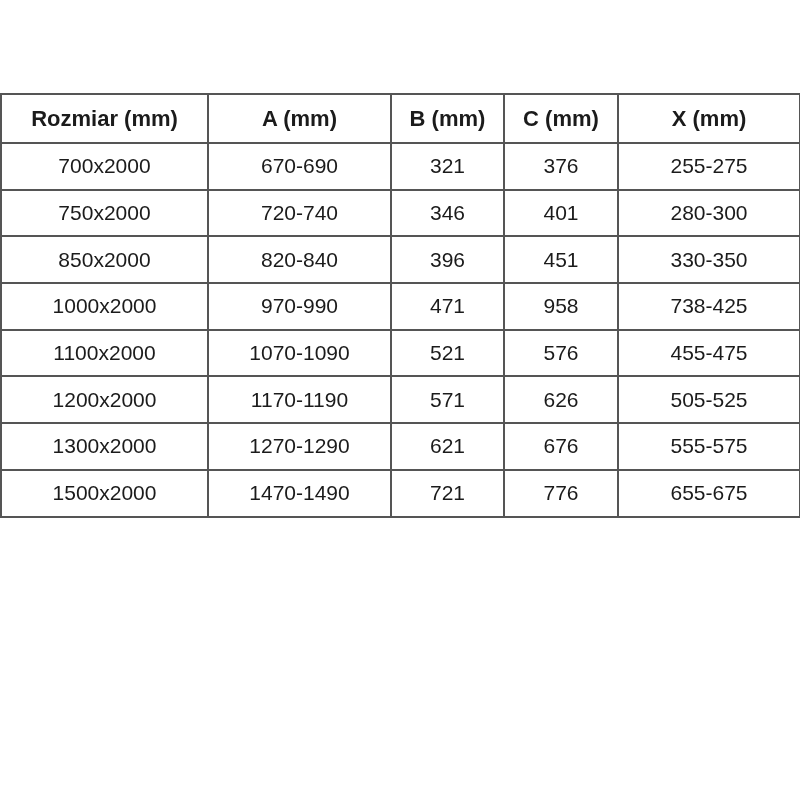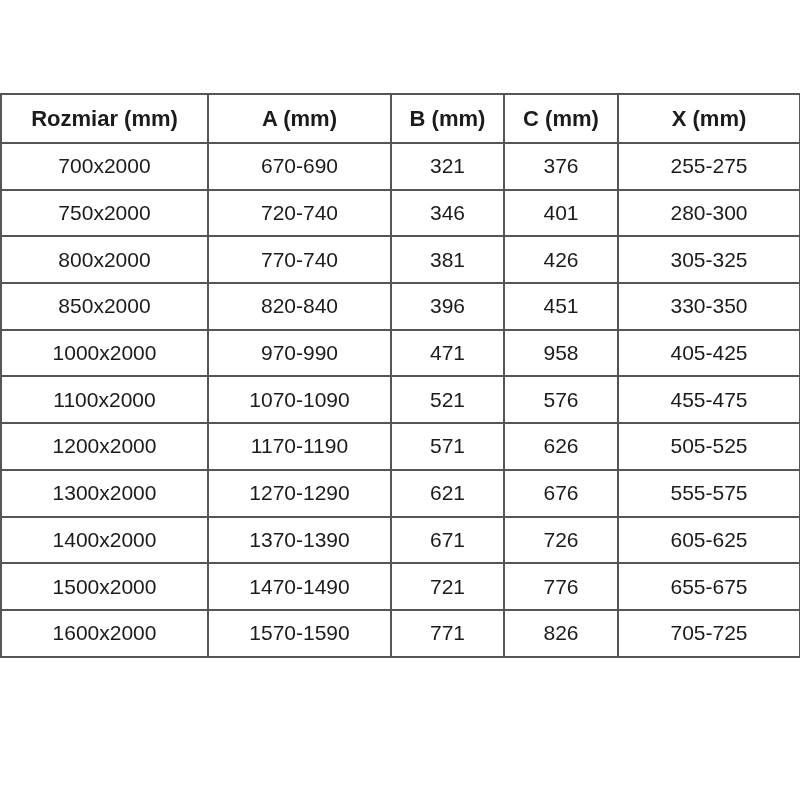--- a/index.html
+++ b/index.html
@@ -80,39 +80,32 @@
         <td>255-275</td>
       </tr>
       <tr>
         <td>750x2000</td>
         <td>720-740</td>
         <td>346</td>
         <td>401</td>
         <td>280-300</td>
       </tr>
       <tr>
-        <td>800x2000</td>
-        <td>770-740</td>
-        <td>381</td>
-        <td>426</td>
-        <td>305-325</td>
-      </tr>
-      <tr>
         <td>850x2000</td>
         <td>820-840</td>
         <td>396</td>
         <td>451</td>
         <td>330-350</td>
       </tr>
       <tr>
         <td>1000x2000</td>
         <td>970-990</td>
         <td>471</td>
         <td>958</td>
-        <td>405-425</td>
+        <td>738-425</td>
       </tr>
       <tr>
         <td>1100x2000</td>
         <td>1070-1090</td>
         <td>521</td>
         <td>576</td>
         <td>455-475</td>
       </tr>
       <tr>
         <td>1200x2000</td>
@@ -122,35 +115,21 @@
         <td>505-525</td>
       </tr>
       <tr>
         <td>1300x2000</td>
         <td>1270-1290</td>
         <td>621</td>
         <td>676</td>
         <td>555-575</td>
       </tr>
       <tr>
-        <td>1400x2000</td>
-        <td>1370-1390</td>
-        <td>671</td>
-        <td>726</td>
-        <td>605-625</td>
-      </tr>
-      <tr>
         <td>1500x2000</td>
         <td>1470-1490</td>
         <td>721</td>
         <td>776</td>
         <td>655-675</td>
       </tr>
-      <tr>
-        <td>1600x2000</td>
-        <td>1570-1590</td>
-        <td>771</td>
-        <td>826</td>
-        <td>705-725</td>
-      </tr>
     </tbody>
   </table>
 </div>
 
 </body></html>

